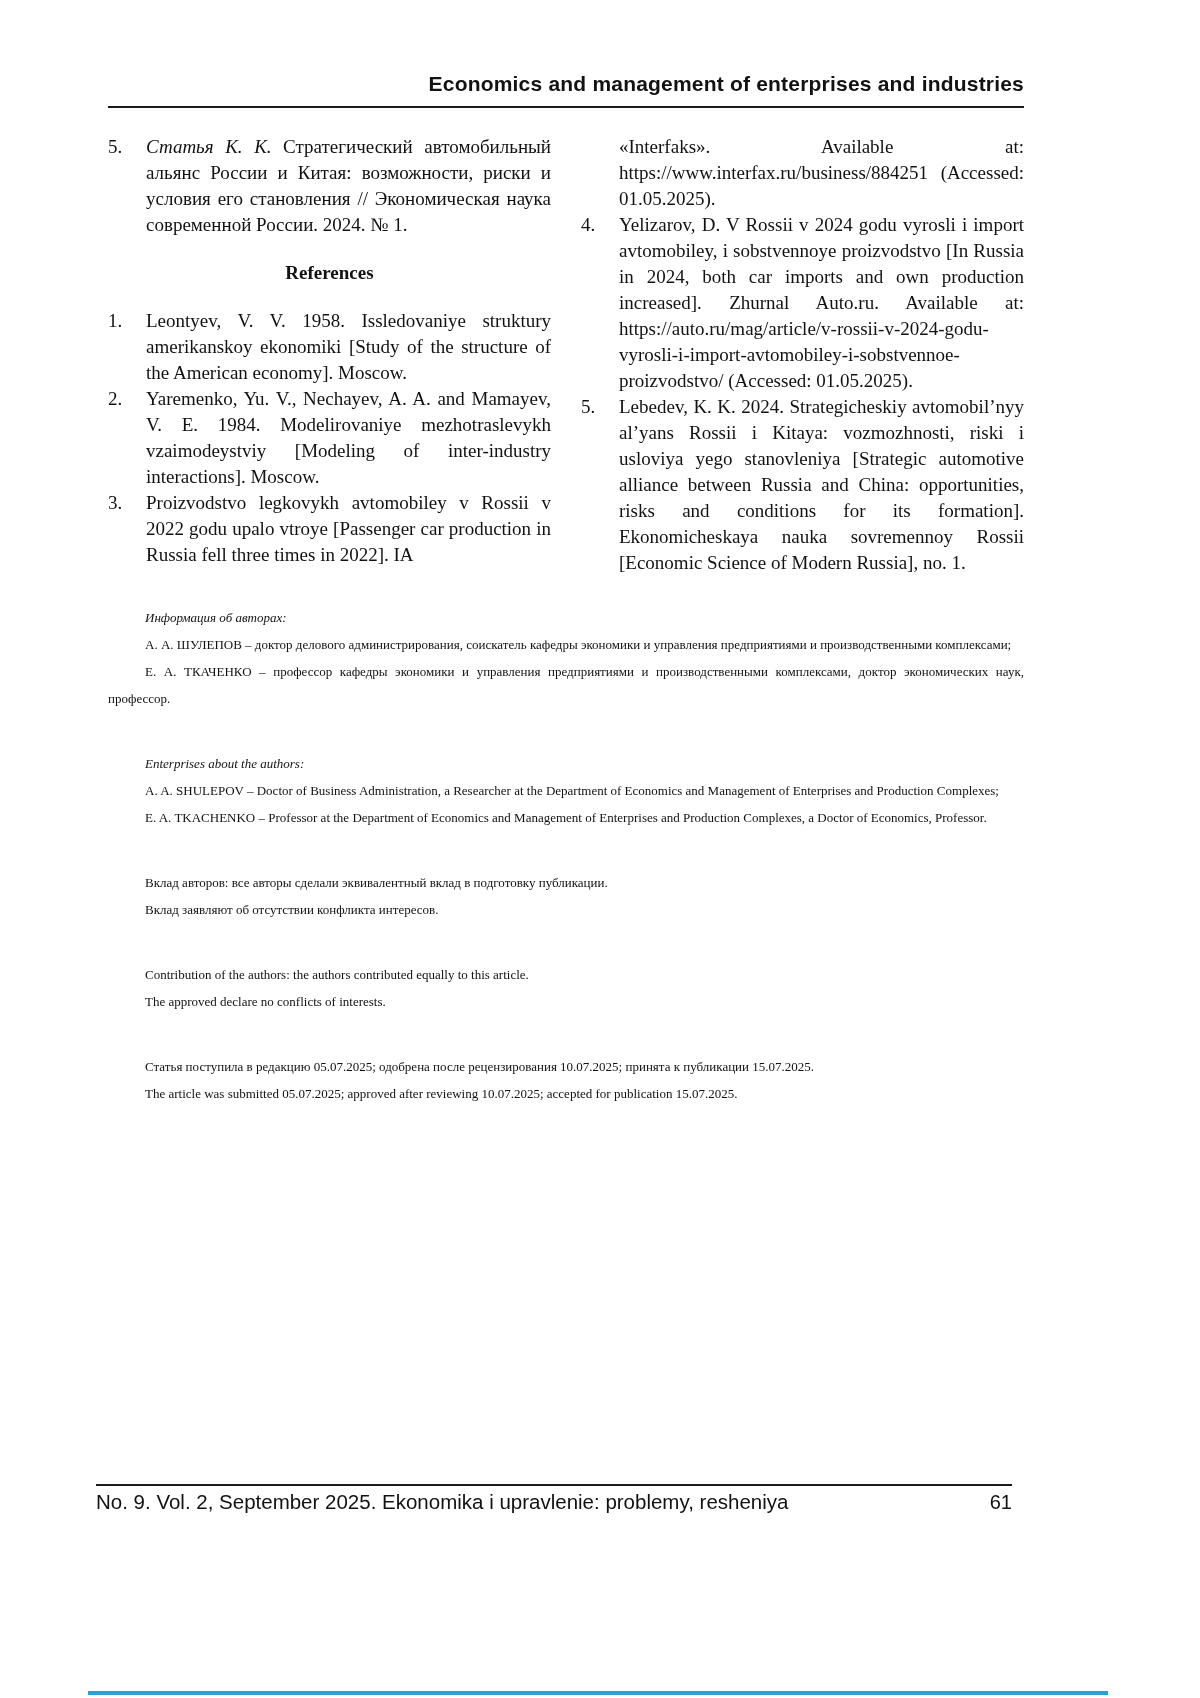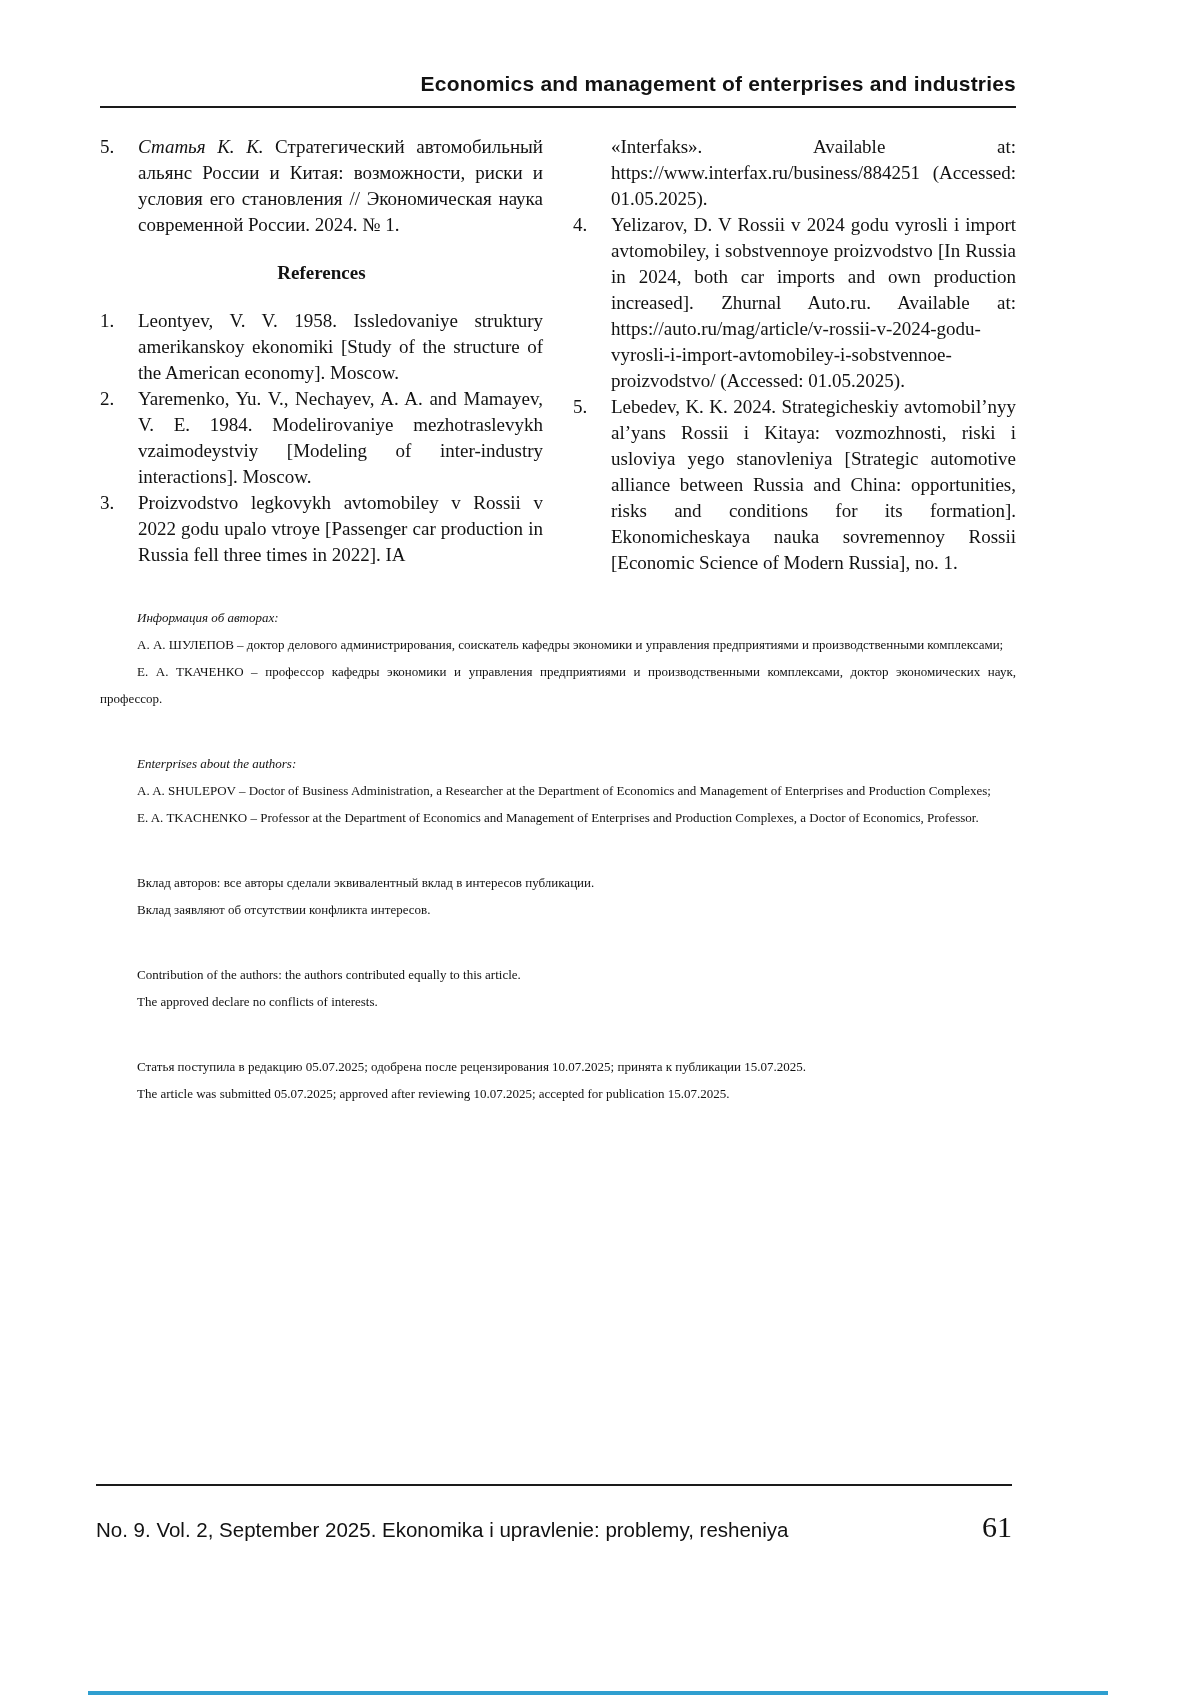--- a/index.html
+++ b/index.html
@@ -7,21 +7,21 @@
     position: relative;
     width: 1200px;
     height: 1698px;
     background: #ffffff;
     font-family: "Liberation Serif", serif;
     color: #121212;
     overflow: hidden;
   }
   .content {
     position: absolute;
-    left: 100px;
+    left: 108px;
     top: 72px;
     width: 916px;
   }
   .running-head {
     text-align: right;
     font-family: "Liberation Sans", sans-serif;
     font-weight: bold;
     font-size: 21px;
     letter-spacing: 0.2px;
     padding-bottom: 10px;
@@ -58,28 +58,28 @@
     text-indent: 37px;
     text-align: justify;
   }
   .section-heading { font-style: italic; }
   .footer {
     position: absolute;
     left: 96px;
     width: 916px;
     top: 1484px;
     border-top: 2.5px solid #1a1a1a;
-    padding-top: 24px;
+    padding-top: 4px;
     display: flex;
     justify-content: space-between;
     align-items: baseline;
     font-family: "Liberation Sans", sans-serif;
     font-size: 20.5px;
   }
-  .footer-page { font-size: 30px; font-family: Liberation Serif, serif; }
+  .footer-page { font-size: 20px; }
   .bottom-strip {
     position: absolute;
     left: 88px;
     bottom: 3px;
     width: 1020px;
     height: 4px;
     background: #2f9fd0;
   }
 </style>
 </head>
@@ -150,21 +150,21 @@
         <div class="para">Е. А. ТКАЧЕНКО – профессор кафедры экономики и управления предприятиями и производственными комплексами, доктор экономических наук, профессор.</div>
       </div>
 
       <div class="group">
         <div class="para section-heading">Enterprises about the authors:</div>
         <div class="para">A. A. SHULEPOV – Doctor of Business Administration, a Researcher at the Department of Economics and Management of Enterprises and Production Complexes;</div>
         <div class="para">E. A. TKACHENKO – Professor at the Department of Economics and Management of Enterprises and Production Complexes, a Doctor of Economics, Professor.</div>
       </div>
 
       <div class="group">
-        <div class="para">Вклад авторов: все авторы сделали эквивалентный вклад в интересов публикации.</div>
+        <div class="para">Вклад авторов: все авторы сделали эквивалентный вклад в подготовку публикации.</div>
         <div class="para">Вклад заявляют об отсутствии конфликта интересов.</div>
       </div>
 
       <div class="group">
         <div class="para">Contribution of the authors: the authors contributed equally to this article.</div>
         <div class="para">The approved declare no conflicts of interests.</div>
       </div>
 
       <div class="group">
         <div class="para">Статья поступила в редакцию 05.07.2025; одобрена после рецензирования 10.07.2025; принята к публикации 15.07.2025.</div>

